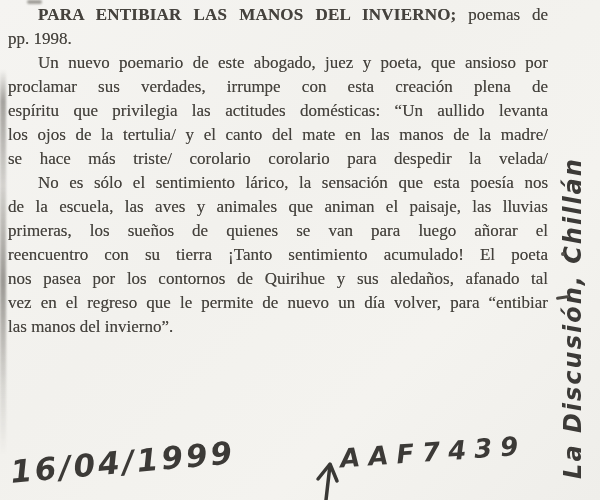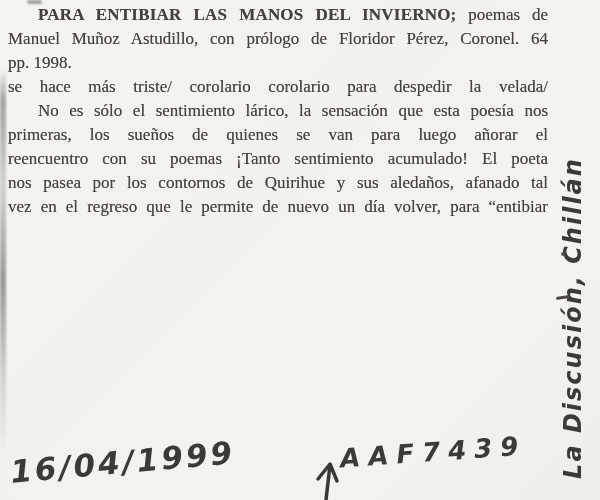--- a/index.html
+++ b/index.html
@@ -48,32 +48,37 @@
 <body>
 
 <div class="page">
 
   <div class="edge-shadow"></div>
   <div class="top-fragment"></div>
 
   <div class="text">
     <div>
       <div class="line indent"><b>PARA ENTIBIAR LAS MANOS DEL INVIERNO;</b><span> poemas de</span></div>
-      <div class="line">Manuel Muñoz Astudillo, con prólogo de Floridor Pérez, Coronel. 64</div>
       <div class="line last">pp. 1998.</div>
     </div>
     <div>
+      <div class="line indent">Un nuevo poemario de este abogado, juez y poeta, que ansioso por</div>
+      <div class="line">proclamar sus verdades, irrumpe con esta creación plena de</div>
+      <div class="line">espíritu que privilegia las actitudes domésticas: “Un aullido levanta</div>
+      <div class="line">los ojos de la tertulia/ y el canto del mate en las manos de la madre/</div>
       <div class="line">se hace más triste/ corolario corolario para despedir la velada/</div>
     </div>
     <div>
       <div class="line indent">No es sólo el sentimiento lárico, la sensación que esta poesía nos</div>
+      <div class="line">de la escuela, las aves y animales que animan el paisaje, las lluvias</div>
       <div class="line">primeras, los sueños de quienes se van para luego añorar el</div>
-      <div class="line">reencuentro con su poemas ¡Tanto sentimiento acumulado! El poeta</div>
+      <div class="line">reencuentro con su tierra ¡Tanto sentimiento acumulado! El poeta</div>
       <div class="line">nos pasea por los contornos de Quirihue y sus aledaños, afanado tal</div>
       <div class="line">vez en el regreso que le permite de nuevo un día volver, para “entibiar</div>
+      <div class="line last">las manos del invierno”.</div>
     </div>
   </div>
 
   <div class="hand date">16/04/1999</div>
   <div class="hand code">AAF7439</div>
   <div class="hand source-vertical">La Discusión, Chillán</div>
 
   <svg class="arrow" viewBox="0 0 50 45" fill="none">
     <path d="M24 45 L28 10" stroke="#393835" stroke-width="3.5" stroke-linecap="round"></path>
     <path d="M16 24 L28 9 L35 26" stroke="#393835" stroke-width="3.5" stroke-linecap="round" stroke-linejoin="round" fill="none"></path>

